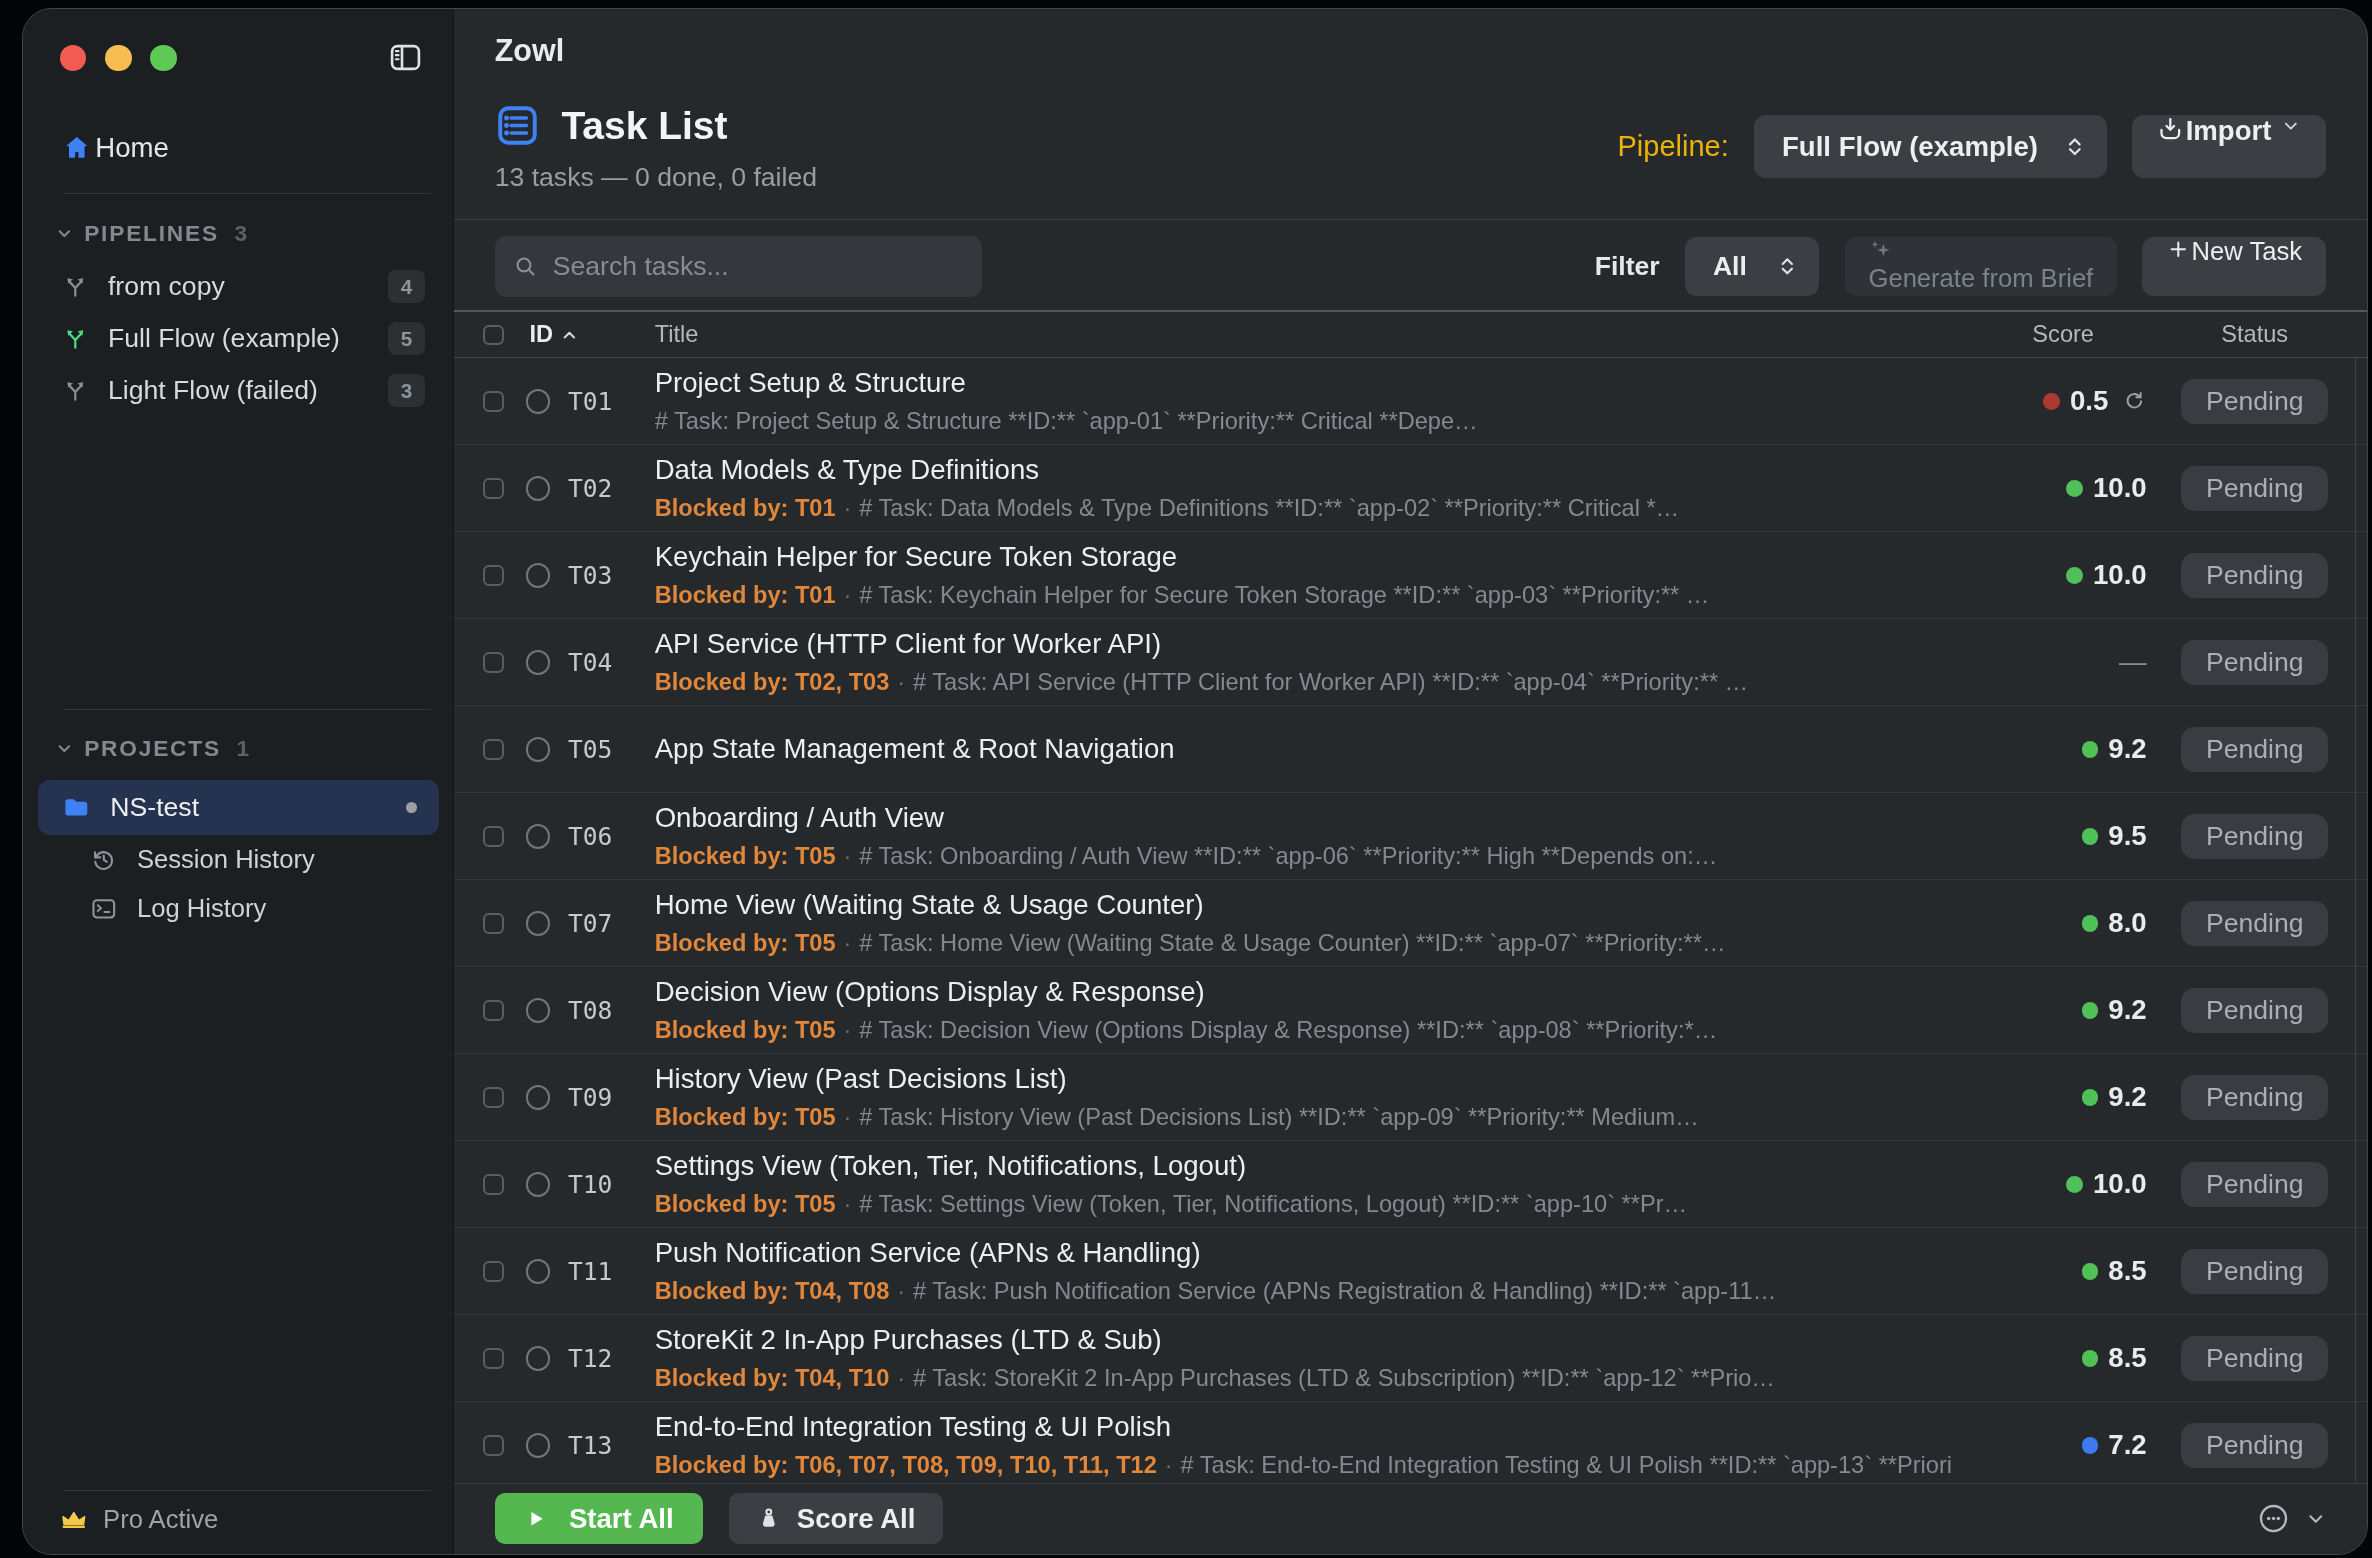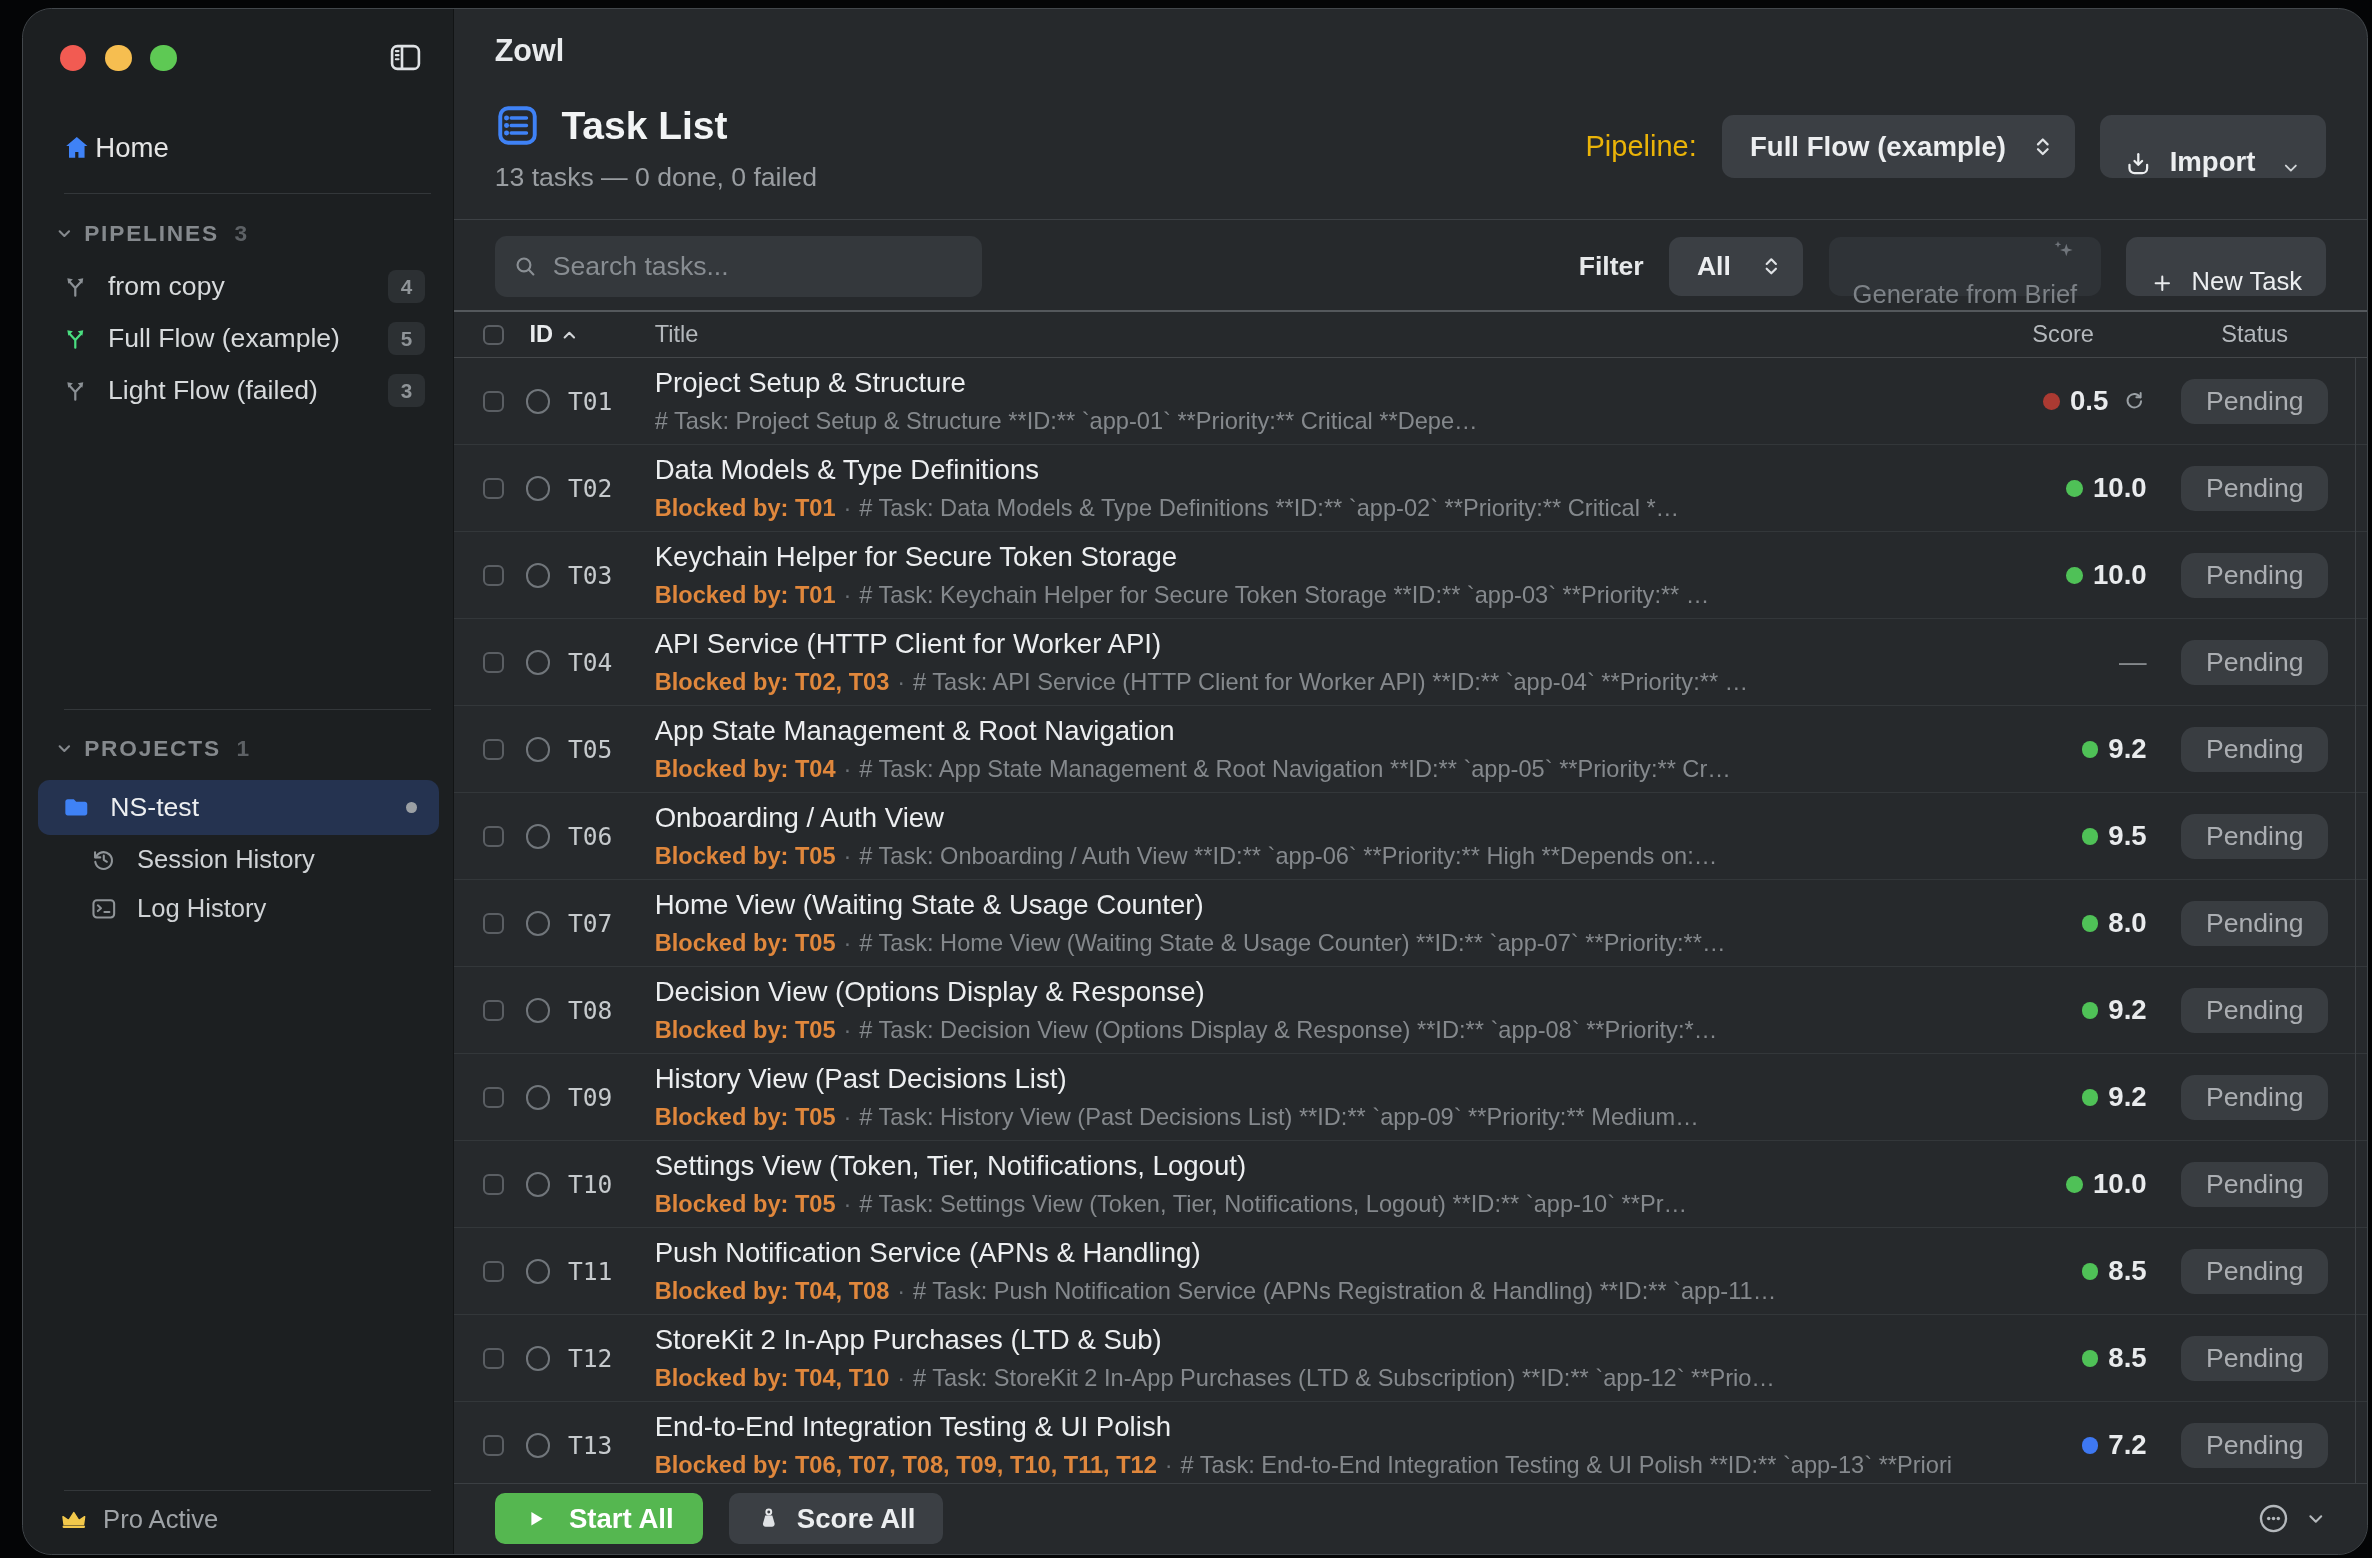--- a/index.html
+++ b/index.html
@@ -39,21 +39,21 @@
   
   .main { flex:1; display:flex; flex-direction:column; position:relative; min-width:0; }
   .main-titlebar { height:69px; display:flex; align-items:center; padding:13.8px 0 0 41px; font-size:30.5px; font-weight:700; color:#e9ebed; }
   .page-head { display:flex; justify-content:space-between; align-items:flex-start; padding:25.6px 41px 0 41px; }
   .page-title-row { display:flex; align-items:center; gap:21.7px; }
   .page-title { font-size:39px; font-weight:700; color:#f2f4f5; }
   .page-sub { margin-top:13.8px; font-size:26.6px; color:#9a9ea2; }
   .pipe-controls { display:flex; align-items:center; gap:25.6px; margin-top:11.8px; }
   .pipe-label { font-size:29px; color:#eab308; }
   .select { height:63px; background:#3b3f44; border-radius:11.8px; display:flex; align-items:center; padding:0 19.7px 0 27.6px; gap:23.6px; font-size:27.6px; font-weight:600; color:#eceef0; cursor:default; }
-  .btn { height:63px; background:#3b3f44; border-radius:11.8px; display:flex; align-items:flex-end; padding:0 23.6px; gap:17px; font-size:27.6px; font-weight:600; color:#eceef0; cursor:default; }
+  .btn { height:63px; background:#3b3f44; border-radius:11.8px; display:flex; align-items:flex-start; padding:0 23.6px; gap:1px; font-size:27.6px; font-weight:600; color:#eceef0; cursor:default; }
   .head-divider { height:1px; background:#3d4145; margin-top:25.6px; }
   .toolbar { display:flex; align-items:center; padding:15.8px 41px 13.8px 41px; }
   .search-box { width:487px; height:61px; background:#34383c; border-radius:11.8px; display:flex; align-items:center; gap:13.8px; padding:0 17.7px; }
   .search-box input { flex:1; background:transparent; border:none; outline:none; font-size:26.6px; color:#dfe2e4; font-family:"Liberation Sans",sans-serif; }
   .search-box input::placeholder { color:#888d92; }
   .toolbar-right { margin-left:auto; display:flex; align-items:center; gap:25.6px; }
   .filter-label { font-size:26.6px; font-weight:600; color:#e6e8ea; }
   .select.small { height:59px; min-width:134px; font-size:26.6px; }
   .btn.ghost { height:59px; background:#2f3337; color:#7d8287; font-weight:500; font-size:25.6px;flex-direction:column; }
   .btn.newtask { height:59px; font-weight:500; font-size:25.6px; }
@@ -391,21 +391,20 @@
     <div class="c-status">
             <span class="pill">Pending</span>
           </div>
   </div>
         <div class="trow">
     <div class="c-check"></div>
     <div class="c-ring"></div>
     <div class="c-id">T05</div>
     <div class="c-main">
       <div class="row-title">App State Management &amp; Root Navigation</div>
-      <div class="row-sub"><span class="blocked">Blocked by: T04</span><span class="dotsep">·</span><span># Task: App State Management &amp; Root Navigation **ID:** `app-05` **Priority:** Cr…</span></div>
     </div>
     <div class="c-score">
             <span class="score-dot" style="background:#4fc157"></span>
             <span>9.2</span>
           </div>
     <div class="c-status">
             <span class="pill">Pending</span>
           </div>
   </div>
         <div class="trow">

